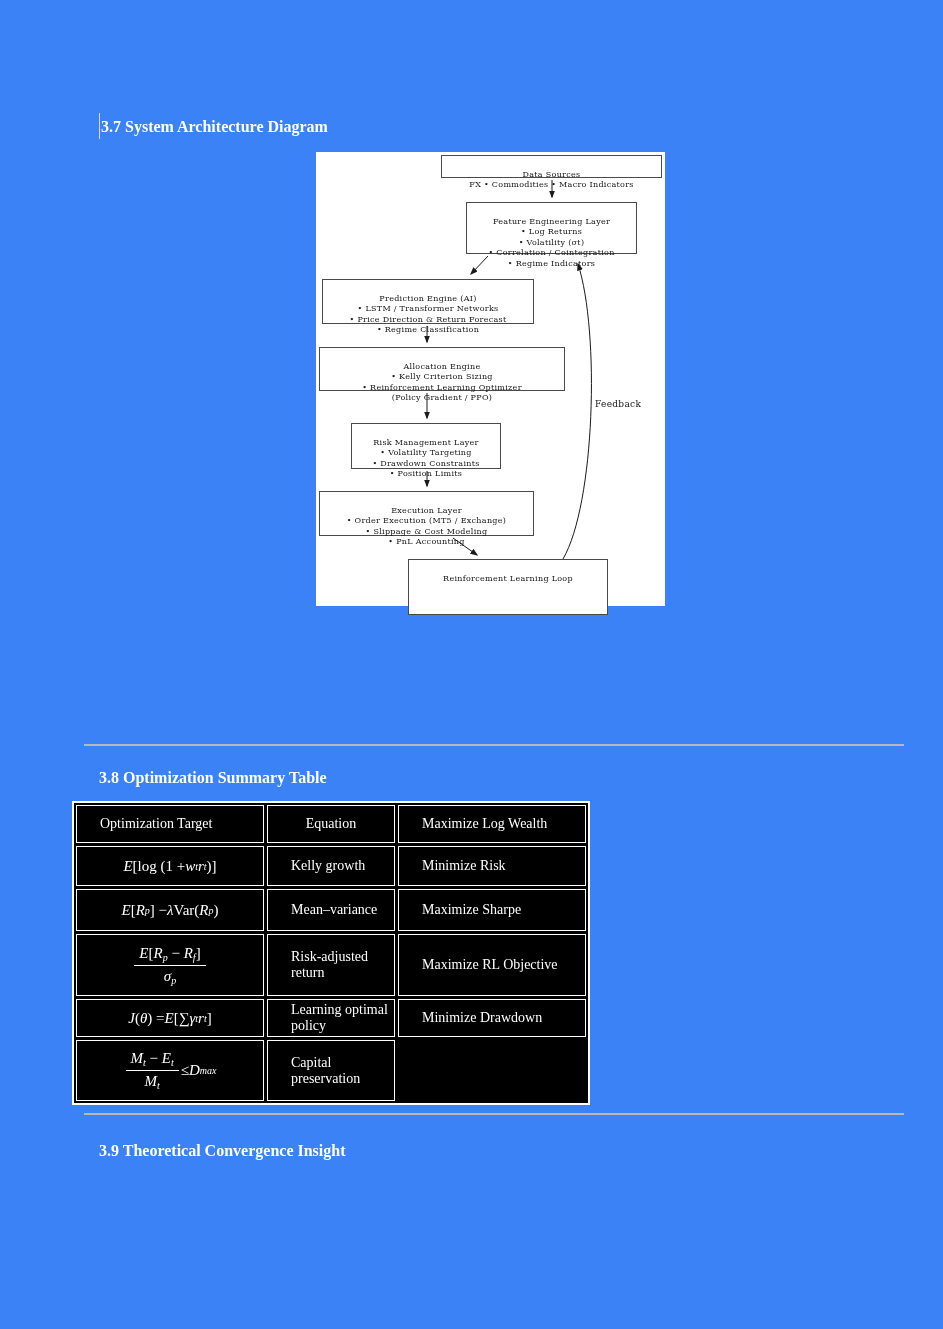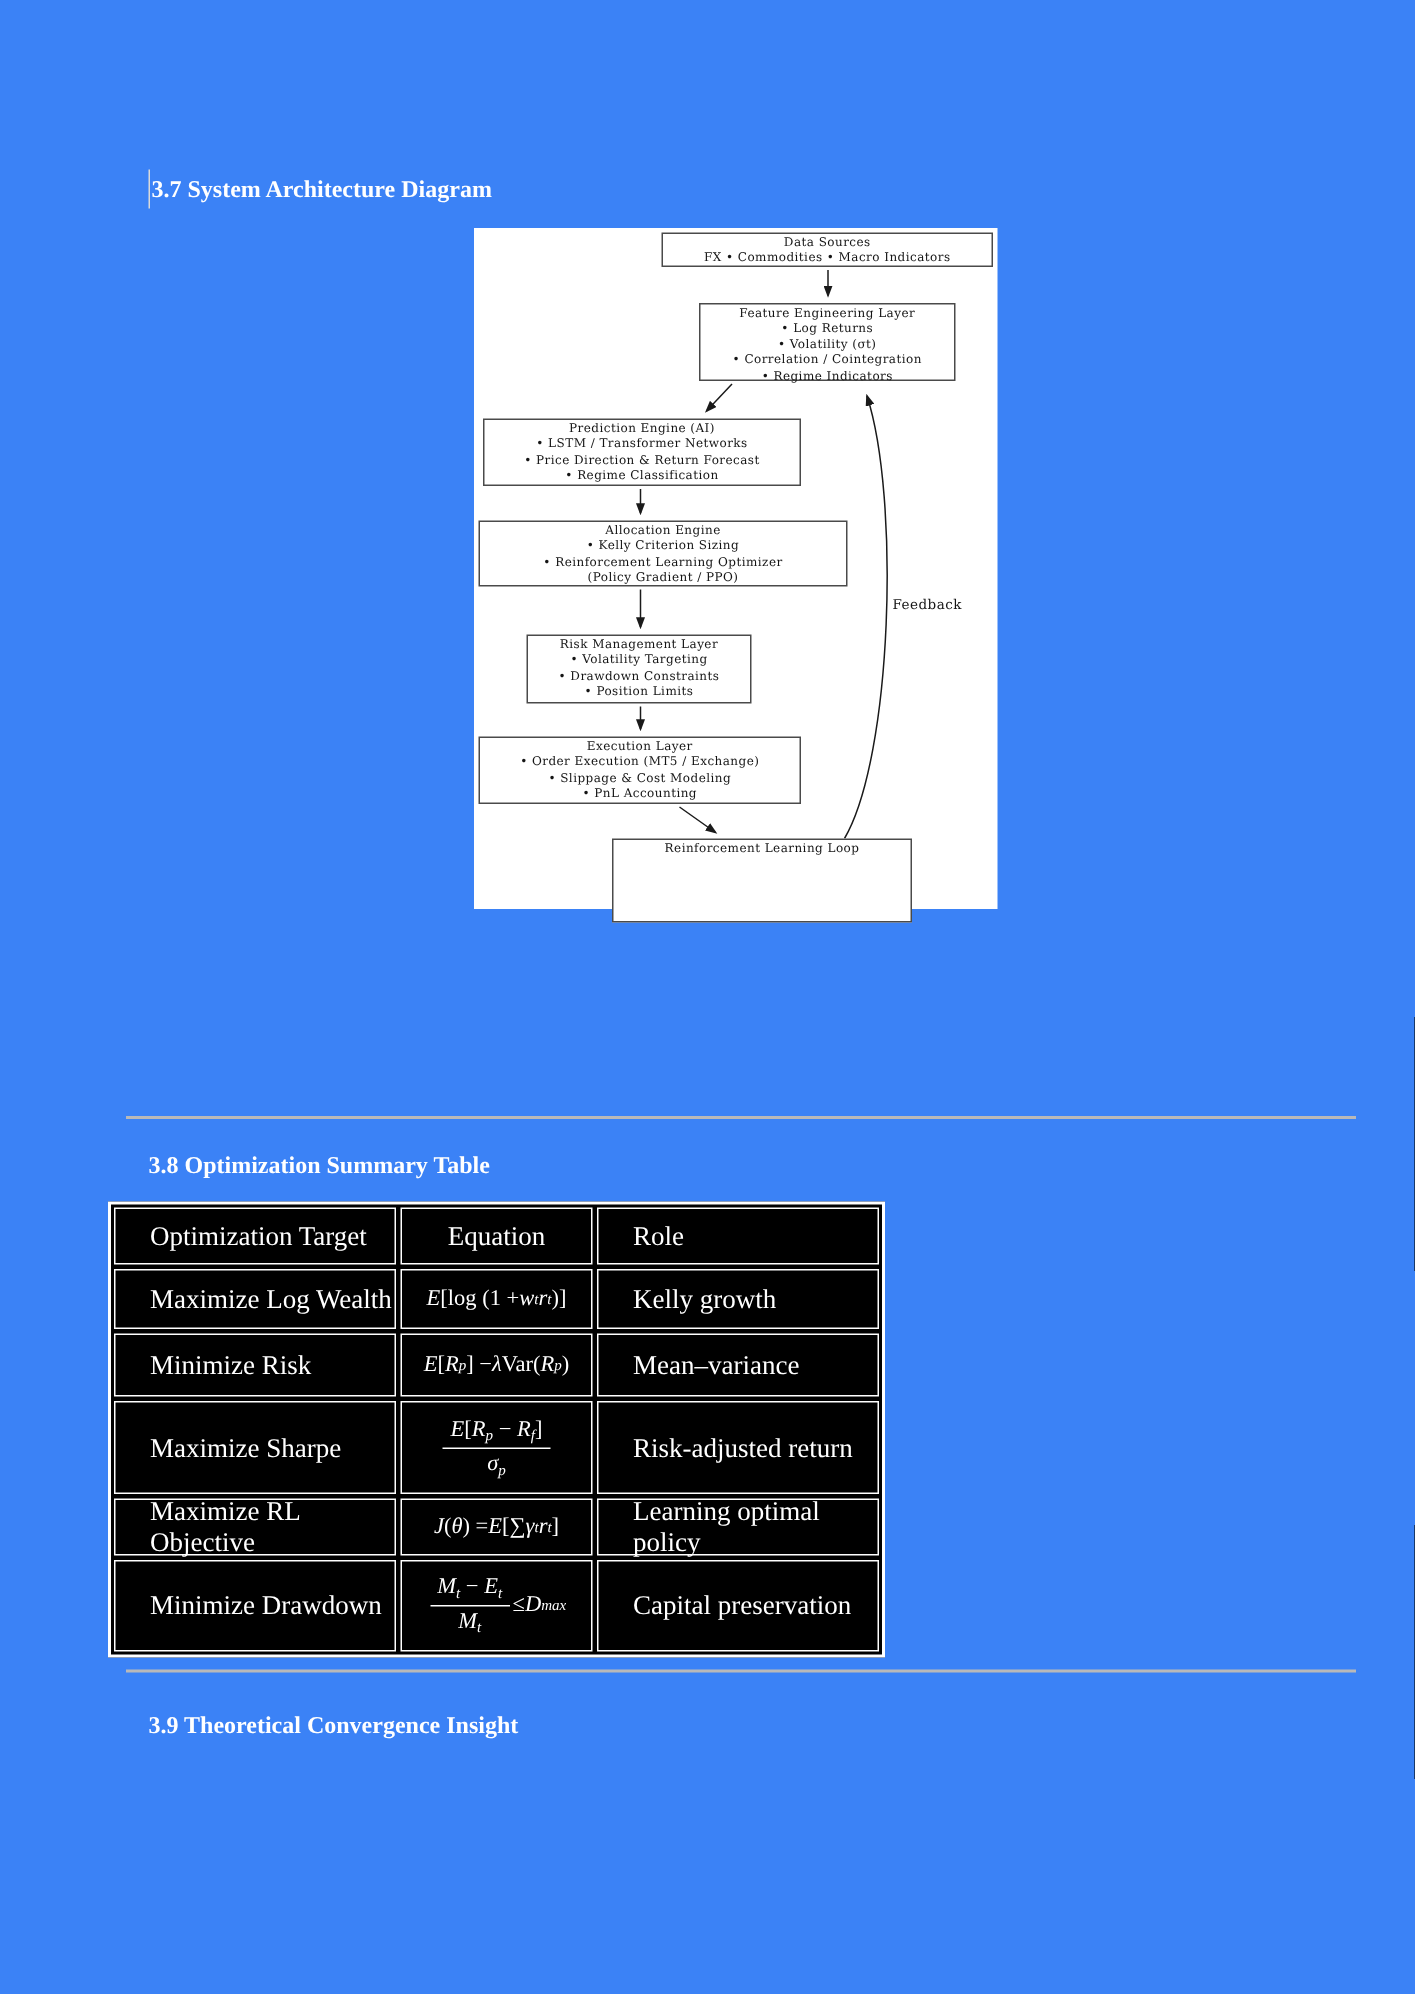--- a/index.html
+++ b/index.html
@@ -15,38 +15,38 @@
   .caret{position:absolute;left:99px;top:113px;width:1px;height:26px;background:#d9d9d9;}
 
   .hrule{position:absolute;left:84px;width:820px;height:2px;background:#b9b9b9;}
   .r1{top:744px;}
   .r2{top:1113px;}
 
   
   .diagram{position:absolute;left:316px;top:152px;width:349px;height:454px;background:#fff;}
   .node{position:absolute;box-sizing:border-box;border:1px solid #4a4a4a;background:#fff;
         color:#141414;font-family:"DejaVu Serif",serif;font-size:8px;line-height:10.4px;
-        letter-spacing:0.3px;text-align:center;padding-top:1px;}
+        letter-spacing:0.3px;text-align:center;padding-top:14px;}
   .n1{left:125px;top:3px;width:221px;height:23px;}
   .n2{left:150px;top:50px;width:171px;height:52px;}
   .n3{left:6px;top:127px;width:212px;height:45px;}
   .n4{left:3px;top:195px;width:246px;height:44px;}
   .n5{left:35px;top:271px;width:150px;height:46px;}
   .n6{left:3px;top:339px;width:215px;height:45px;}
   .n7{left:92px;top:407px;width:200px;height:56px;}
   .fb-label{position:absolute;left:279px;top:247px;color:#141414;font-family:"DejaVu Serif",serif;
             font-size:9px;letter-spacing:0.3px;}
   .dsvg{position:absolute;left:0;top:0;}
 
   
   .tbl-outer{position:absolute;left:72px;top:801px;border:2px solid #fff;padding:2px;background:#000;}
   .tbl{display:grid;grid-template-columns:188px 128px 188px;grid-template-rows:38px 40px 42px 62px 38px 61px;
        gap:3px;}
   .cell{box-sizing:border-box;border:1px solid #fff;background:#000;color:#fff;
-        display:flex;align-items:center;font-size:18px;}
+        display:flex;align-items:center;font-size:14px;}
   .cl{justify-content:flex-start;padding-left:23px;}
   .cc{justify-content:center;text-align:center;}
   .eq{font-size:15px;white-space:nowrap;}
   .it{font-style:italic;}
   .sub{font-size:10px;vertical-align:-3px;font-style:italic;}
   .sup{font-size:10px;vertical-align:6px;font-style:italic;}
   .frac{display:inline-flex;flex-direction:column;align-items:center;vertical-align:middle;margin:0 2px;}
   .frac .num{padding:0 5px 2px;border-bottom:1.5px solid #fff;line-height:1.1;}
   .frac .den{padding-top:2px;line-height:1.1;}
 </style>
@@ -128,21 +128,20 @@
   </div>
 
   <div class="hrule r1"></div>
 
   <div class="h-sec h38">3.8 Optimization Summary Table</div>
 
   <div class="tbl-outer">
     <div class="tbl">
       <div class="cell cl">Optimization Target</div>
       <div class="cell cc">Equation</div>
-      <div class="cell cl">Role</div>
 
       <div class="cell cl">Maximize Log Wealth</div>
       <div class="cell cc eq">
           <span class="it">E</span>
           <span>[log (</span>
           <span>1 + </span>
           <span class="it">w</span>
           <span class="sub">t</span>
           <span class="it">r</span>
           <span class="sub">t</span>

